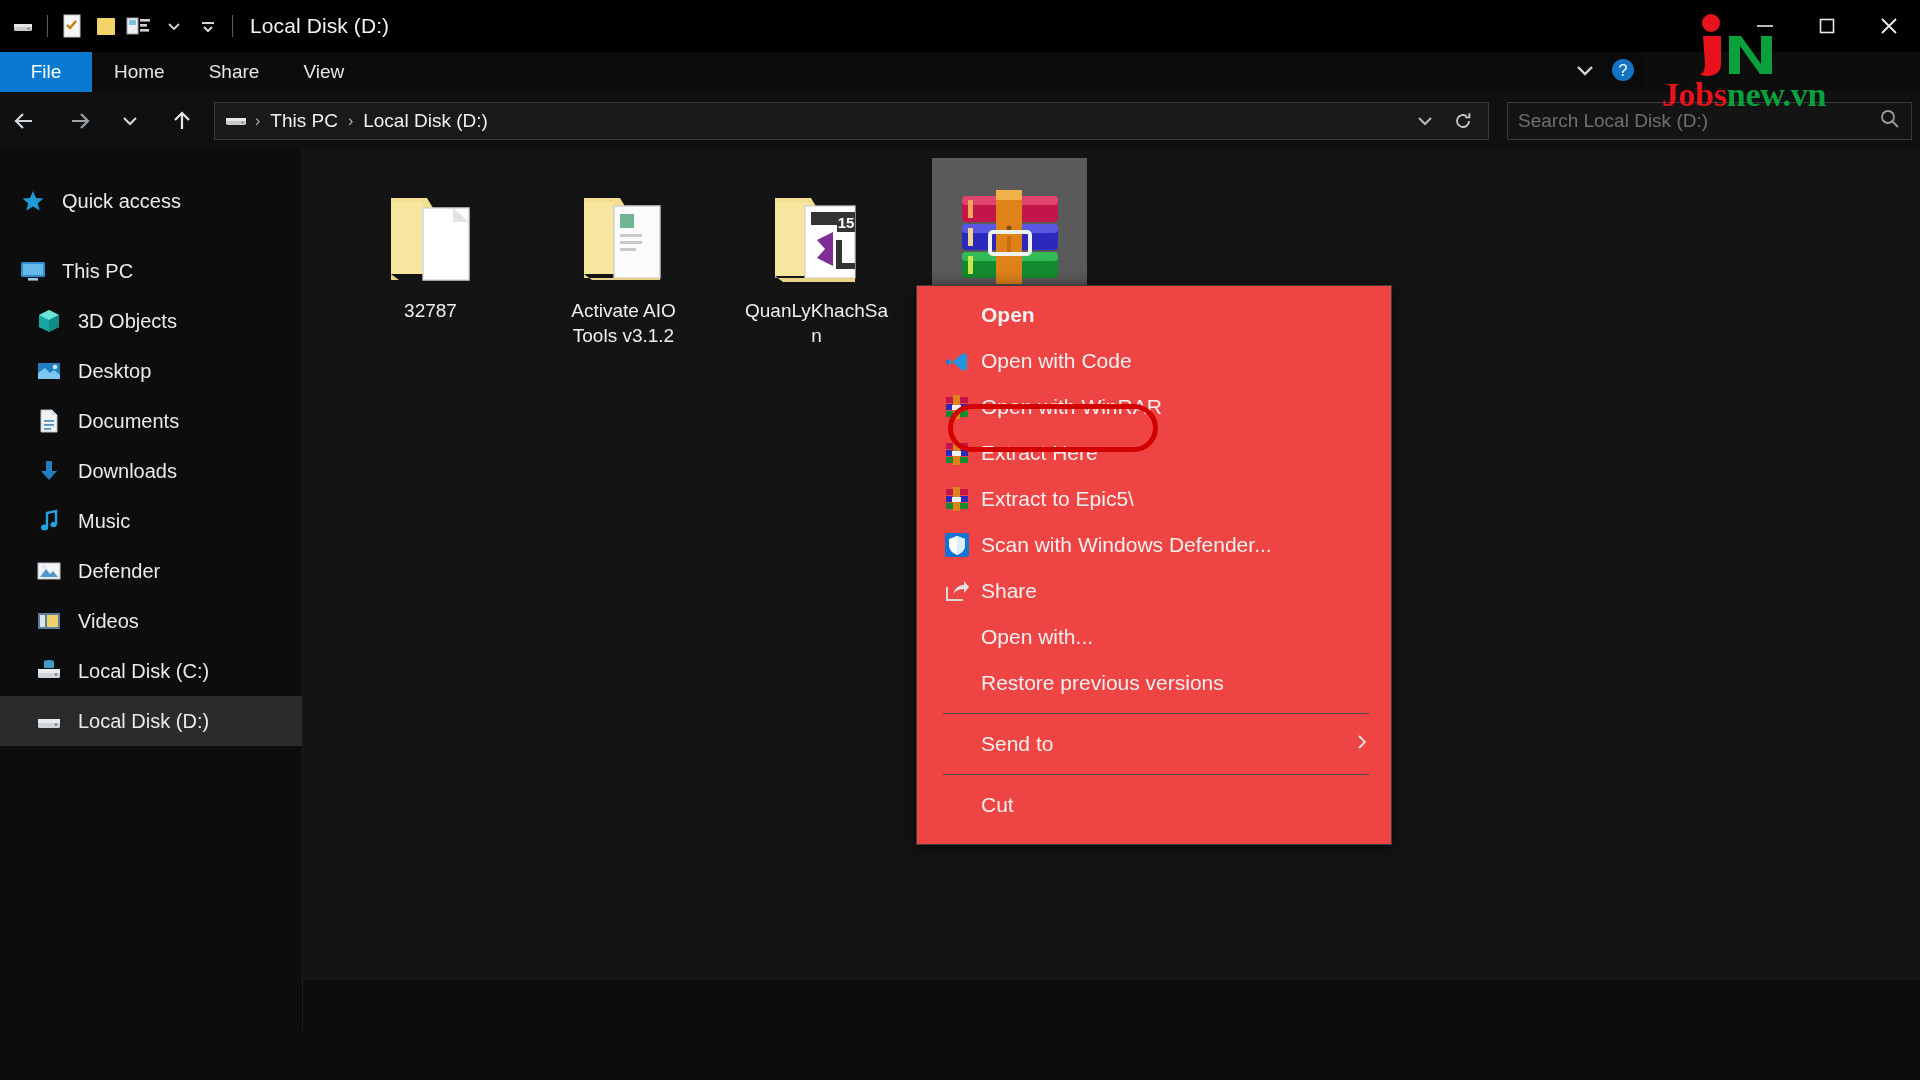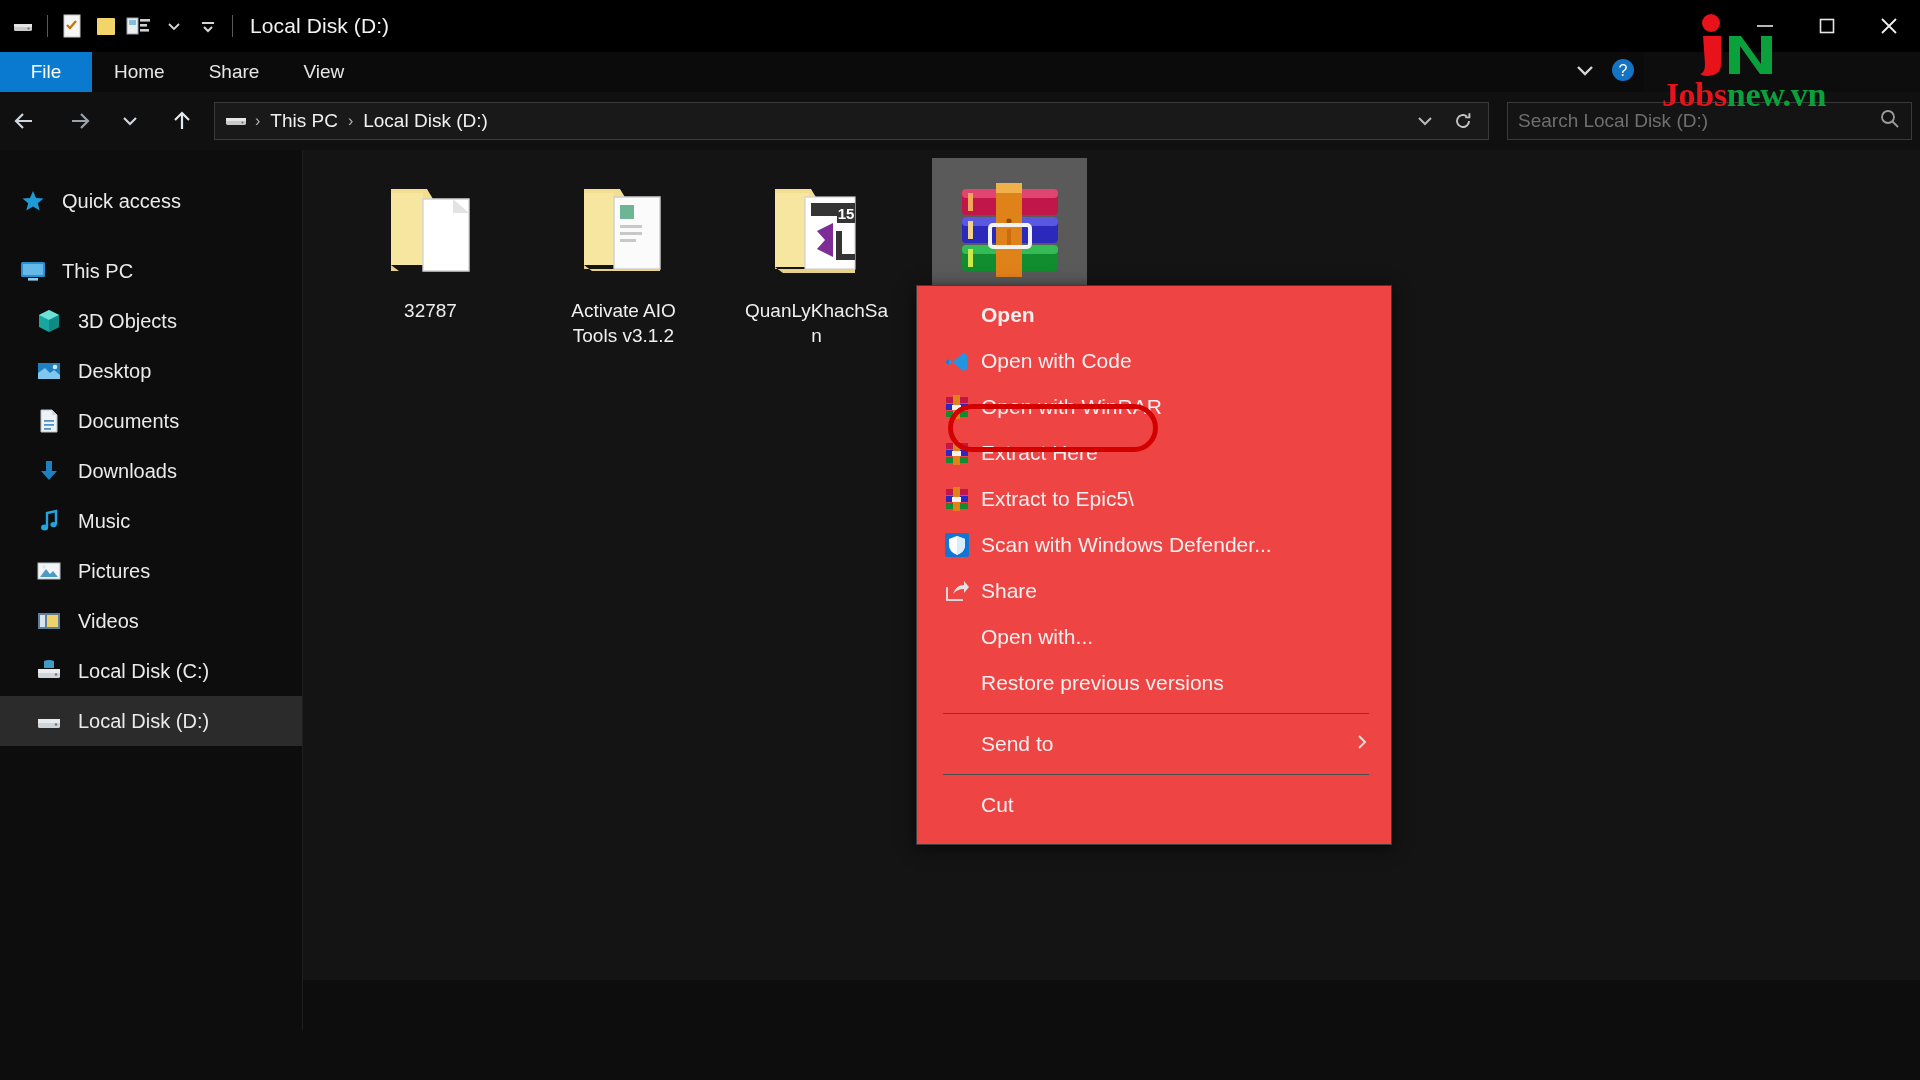--- a/index.html
+++ b/index.html
@@ -76,21 +76,21 @@
   .nav-item.selected{ background:#2b2b2b; }
   .nav-ico{ width:30px; height:30px; display:flex; align-items:center; justify-content:center; flex:0 0 30px; }
   .nav-gap{ height:20px; }
 
   .filearea{ flex:1; background:#141414; position:relative; }
 
   
   .grid{ position:absolute; left:50px; top:8px; display:flex; gap:38px; }
   .tile{ width:155px; display:flex; flex-direction:column; align-items:center; padding-top:12px; }
   .tile.selected{ background:#5a5a5a; }
-  .tile-ico{ width:118px; height:118px; display:flex; align-items:center; justify-content:center; }
+  .tile-ico{ width:118px; height:118px; display:flex; align-items:flex-end; justify-content:center; }
   .tile-label{
     margin-top:10px; font-size:19px; color:#efefef; text-align:center; line-height:1.32;
     width:152px; word-wrap:break-word;
   }
 
   
   .hand{ position:absolute; left:715px; top:365px; width:200px; height:160px; }
 
   
   .ctxmenu{
@@ -350,21 +350,21 @@
       </div>
 
       <div class="nav-item indent">
         <span class="nav-ico">
           <svg width="26" height="24" viewBox="0 0 26 24">
               <rect x="2" y="4" width="22" height="16" fill="#f2f4f6" stroke="#b5bec5"></rect>
               <path d="M4 18 L10 10 L14 15 L17 12 L22 18 Z" fill="#4d9ac9"></path>
               <circle cx="8" cy="8" r="1.9" fill="#dfe7ec"></circle>
             </svg>
         </span>
-        <span>Pictures</span>
+        <span>Defender</span>
       </div>
 
       <div class="nav-item indent">
         <span class="nav-ico">
           <svg width="26" height="24" viewBox="0 0 26 24">
               <rect x="2" y="4" width="22" height="16" fill="#5f7e9a"></rect>
               <rect x="4" y="6" width="5" height="12" fill="#d8e3ea"></rect>
               <rect x="11" y="6" width="11" height="12" fill="#eed36a"></rect>
             </svg>
         </span>

